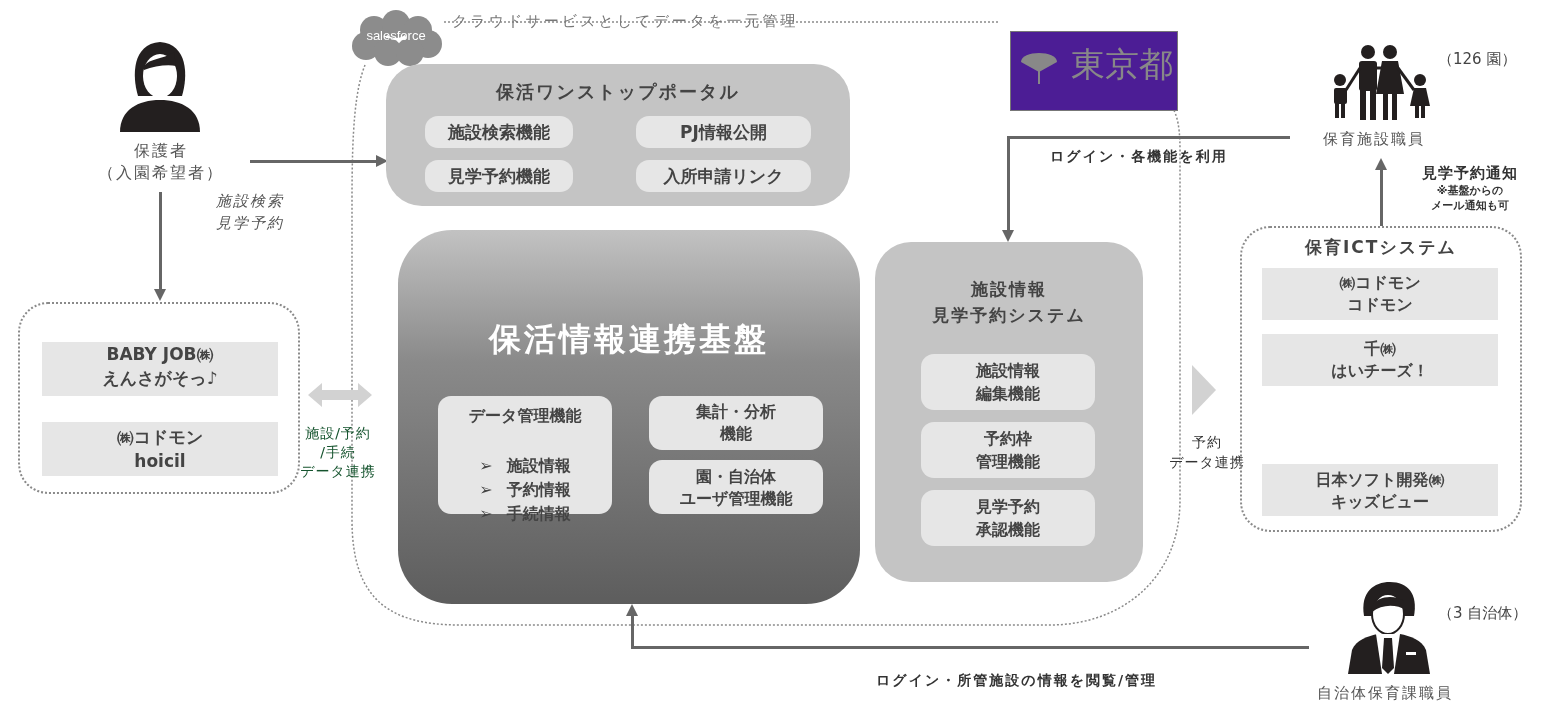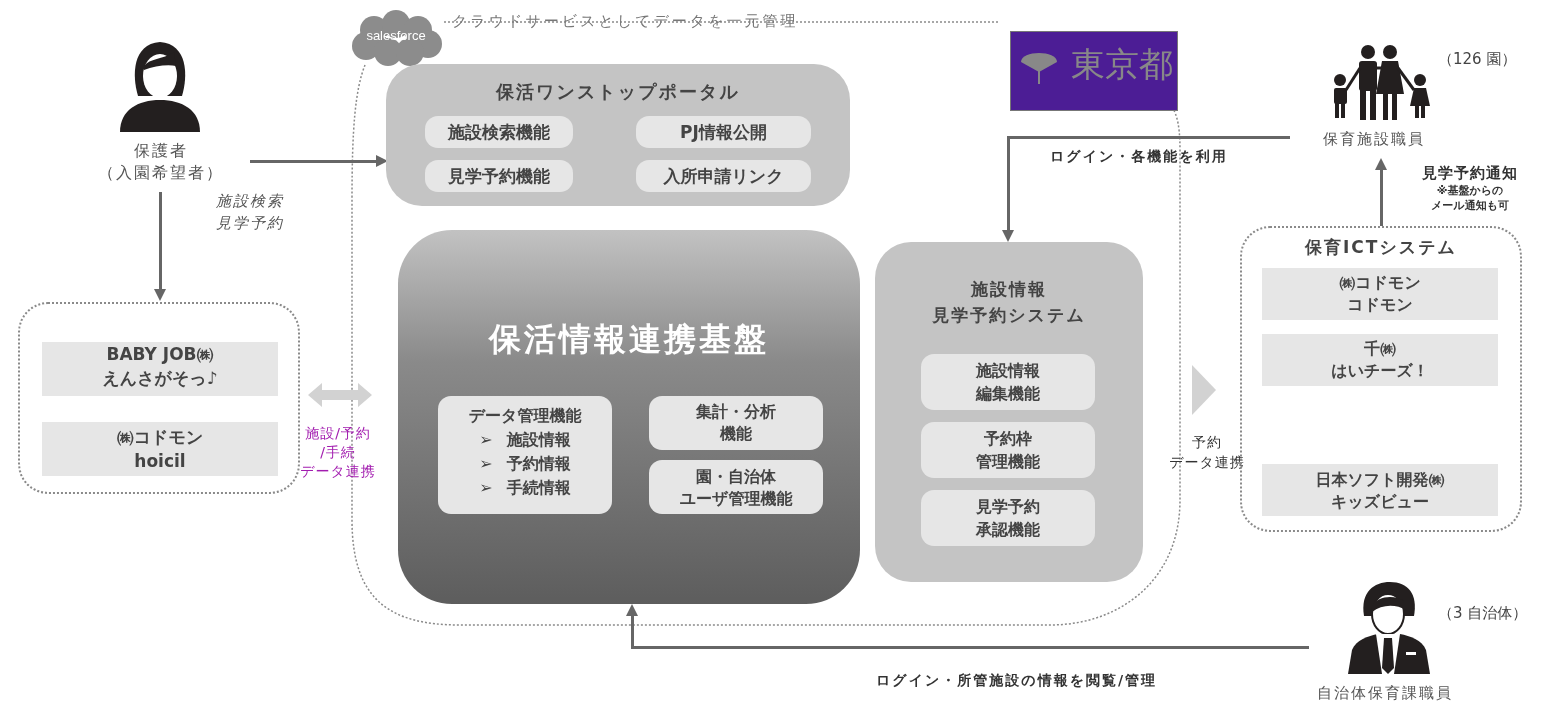--- a/index.html
+++ b/index.html
@@ -76,39 +76,39 @@
   </div>
   <div class="chip abs" style="left:22px;top:118px;width:236px;height:54px;font-size:17px;line-height:24px;padding-top:3px;">
     <div>㈱コドモン</div>
     <div>hoicil</div>
   </div>
 </div>
 
 <svg class="abs" style="left:308px;top:380px" width="64" height="30">
   <path d="M 0 15 L 14 3 L 14 10 L 50 10 L 50 3 L 64 15 L 50 27 L 50 20 L 14 20 L 14 27 Z" fill="#d2d2d2"></path>
 </svg>
-<div class="abs center" style="left:288px;top:424px;width:100px;font-size:14px;line-height:19px;color:#a21caf;letter-spacing:1px;">
+<div class="abs center" style="left:288px;top:424px;width:100px;font-size:14px;line-height:19px;color:#14532d;letter-spacing:1px;">
   <div>施設/予約</div>
   <div>/手続</div>
   <div>データ連携</div>
 </div>
 
 <div class="abs" style="left:386px;top:64px;width:464px;height:142px;background:#c4c4c4;border-radius:36px;">
   <div class="center t-bold" style="margin-top:16px;font-size:18px;color:#444;letter-spacing:2px;">保活ワンストップポータル</div>
   <div class="chip abs round-chip" style="left:39px;top:52px;width:148px;height:32px;line-height:32px;font-size:17px;">施設検索機能</div>
   <div class="chip abs round-chip" style="left:250px;top:52px;width:175px;height:32px;line-height:32px;font-size:17px;">PJ情報公開</div>
   <div class="chip abs round-chip" style="left:39px;top:96px;width:148px;height:32px;line-height:32px;font-size:17px;">見学予約機能</div>
   <div class="chip abs round-chip" style="left:250px;top:96px;width:175px;height:32px;line-height:32px;font-size:17px;">入所申請リンク</div>
 </div>
 
 <div class="abs" style="left:398px;top:230px;width:462px;height:374px;border-radius:54px;background:linear-gradient(#c2c2c2 0%, #8a8a8a 35%, #5d5d5d 100%);">
   <div class="center t-bold" style="margin-top:88px;font-size:32px;color:#fff;letter-spacing:3px;">保活情報連携基盤</div>
   <div class="chip abs round-chip" style="left:40px;top:166px;width:174px;height:118px;font-size:16px;line-height:24px;padding-top:8px;font-weight:normal;color:#444;">
     <div style="font-weight:bold;">データ管理機能</div>
-    <div style="font-weight:bold;">
+    <div style="font-weight:bold;margin-top:26px;">
       <span style="margin-right:14px;font-weight:normal;">➢</span><span>施設情報</span>
     </div>
     <div style="font-weight:bold;">
       <span style="margin-right:14px;font-weight:normal;">➢</span><span>予約情報</span>
     </div>
     <div style="font-weight:bold;">
       <span style="margin-right:14px;font-weight:normal;">➢</span><span>手続情報</span>
     </div>
   </div>
   <div class="chip abs round-chip" style="left:251px;top:166px;width:174px;height:54px;font-size:16px;line-height:22px;padding-top:5px;">

